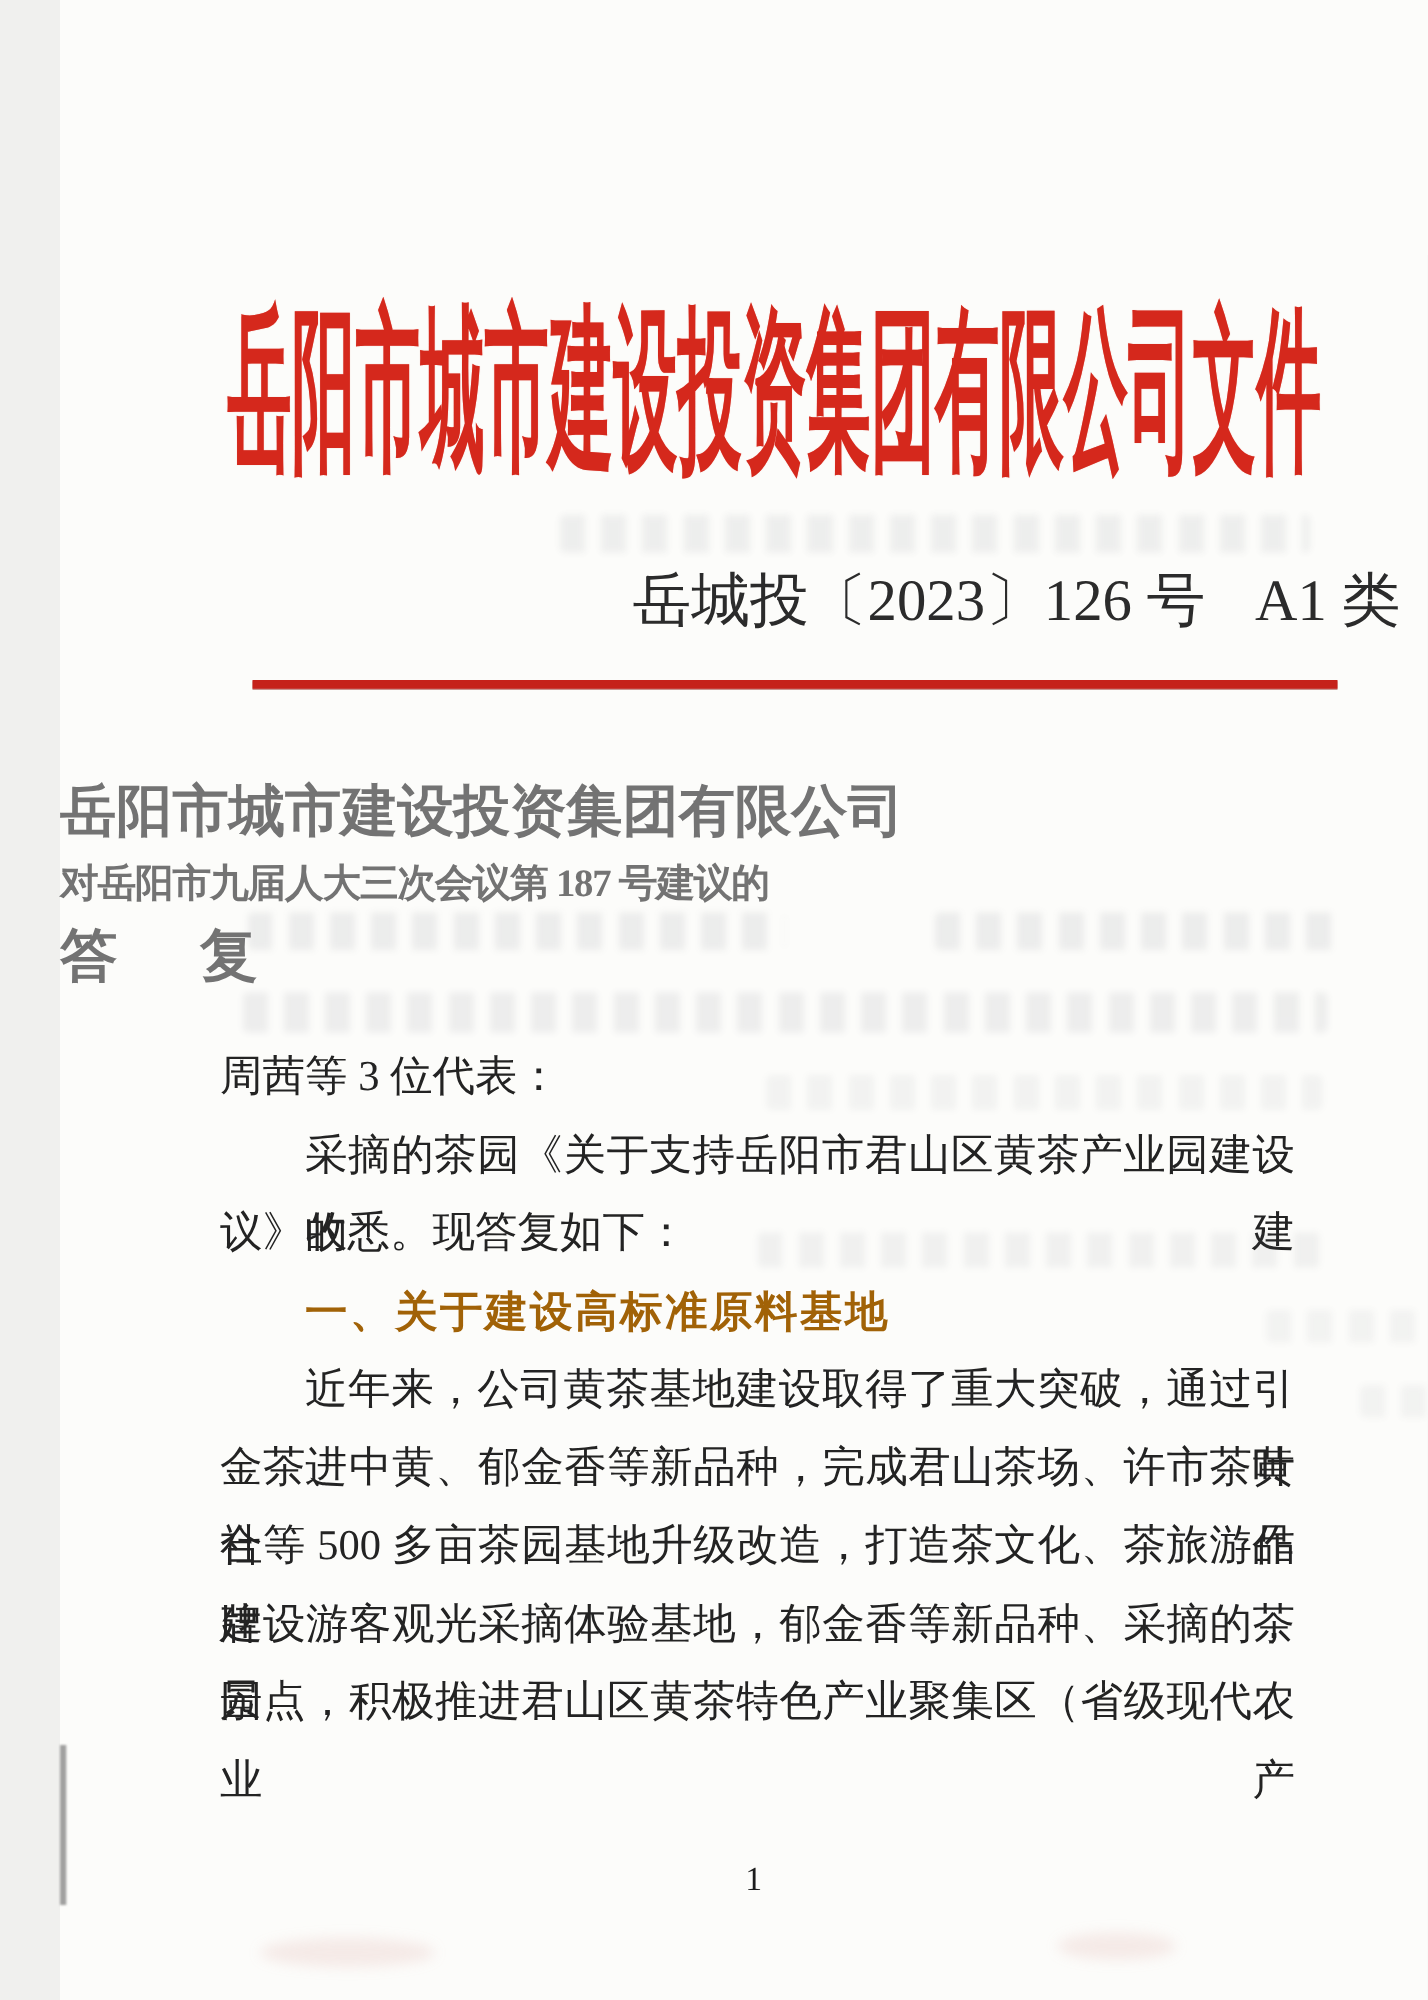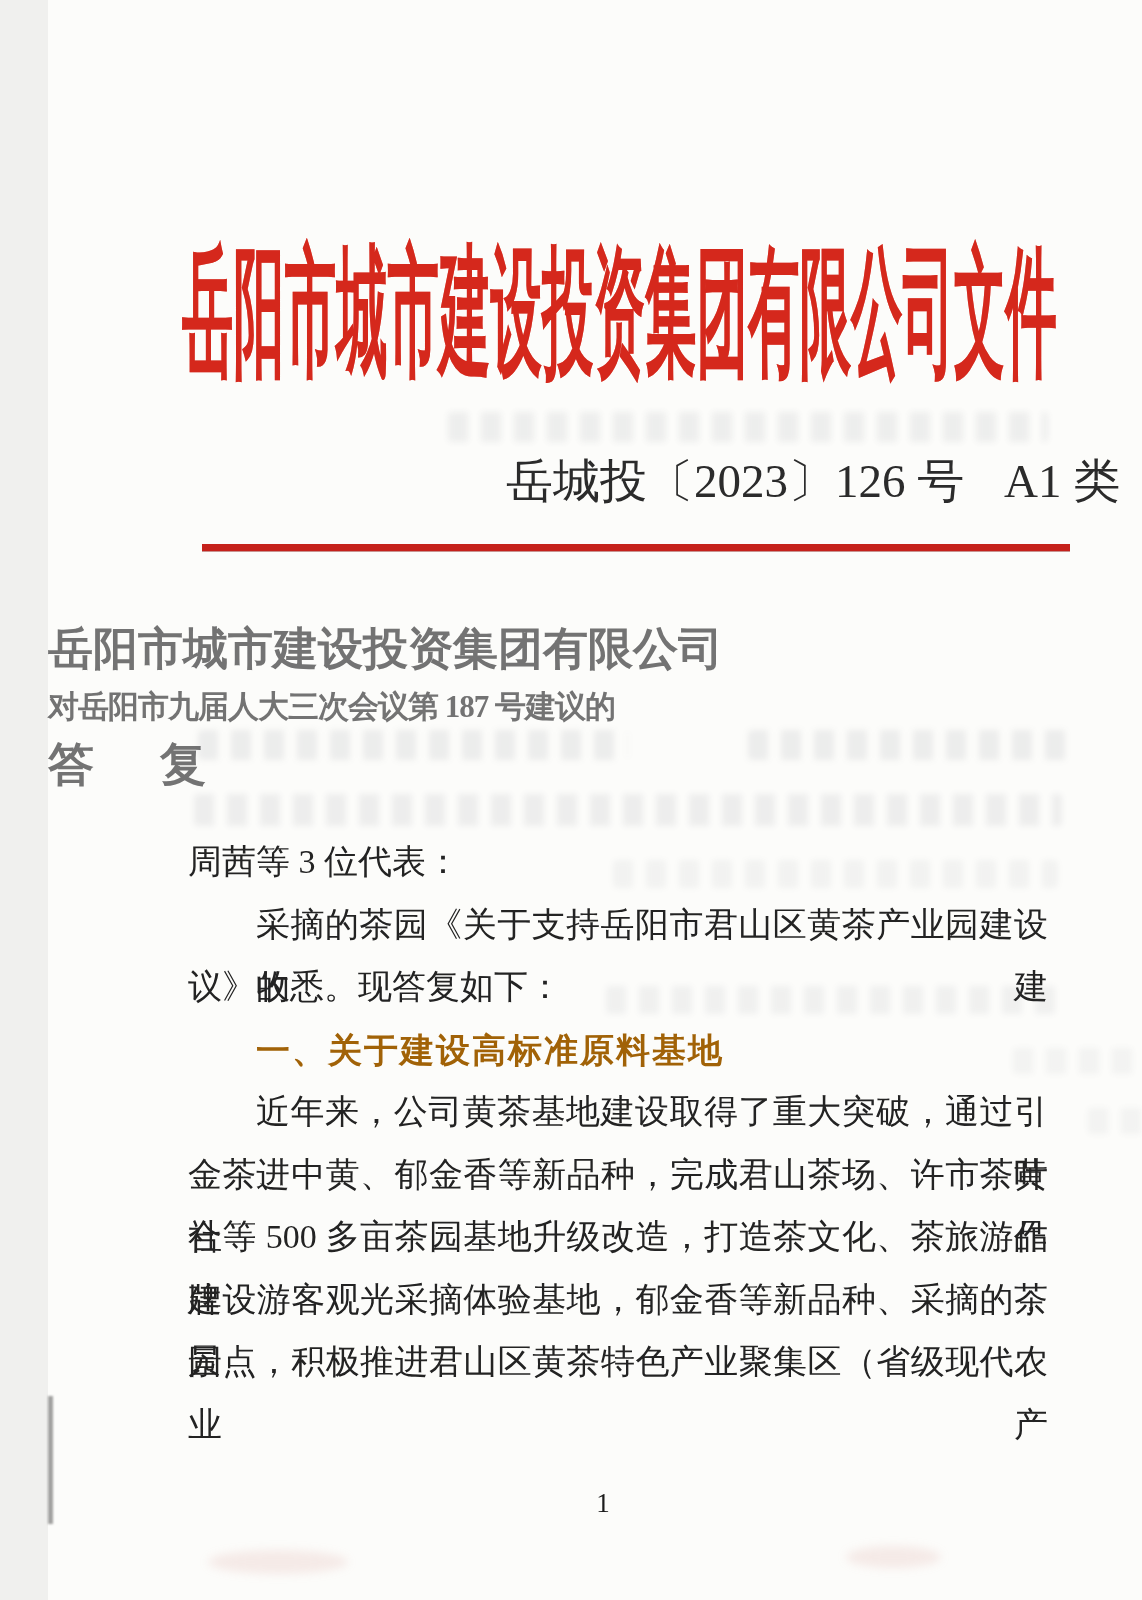--- a/index.html
+++ b/index.html
@@ -54,21 +54,21 @@
   .title {
     position: absolute; top: 620px; left: 0; width: 1142px;
     text-align: left; font-weight: bold; color: #737373;
   }
   .title .t1 { font-size: 45px; line-height: 58px; letter-spacing: 0px; }
   .title .t2 { font-size: 31px; line-height: 58px; letter-spacing: -1px; }
   .title .t3 { font-size: 46px; line-height: 58px; letter-spacing: 10px; }
 
   
   .doc-body {
-    position: absolute; top: 831px; left: 140px; width: 860px;
+    position: absolute; top: 831px; left: 128px; width: 860px;
     font-size: 34px; color: #232323;
   }
   .bl {
     height: 62.5px; line-height: 62.5px;
     white-space: nowrap;
   }
   .bl.fill {
     white-space: normal;
     text-align: justify;
     text-align-last: justify;

